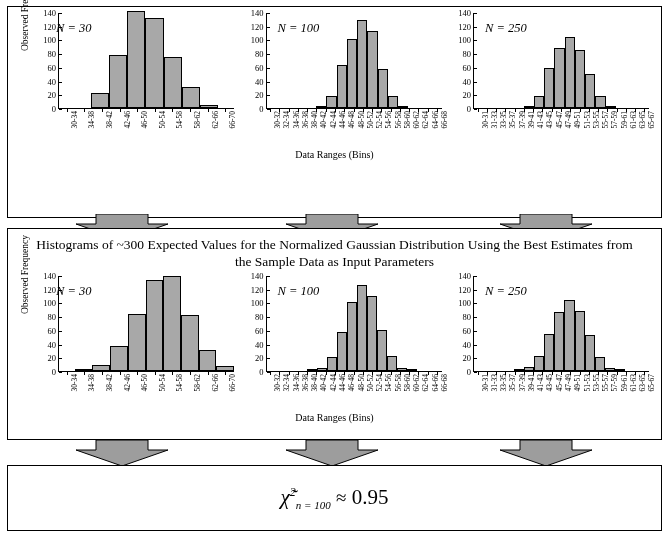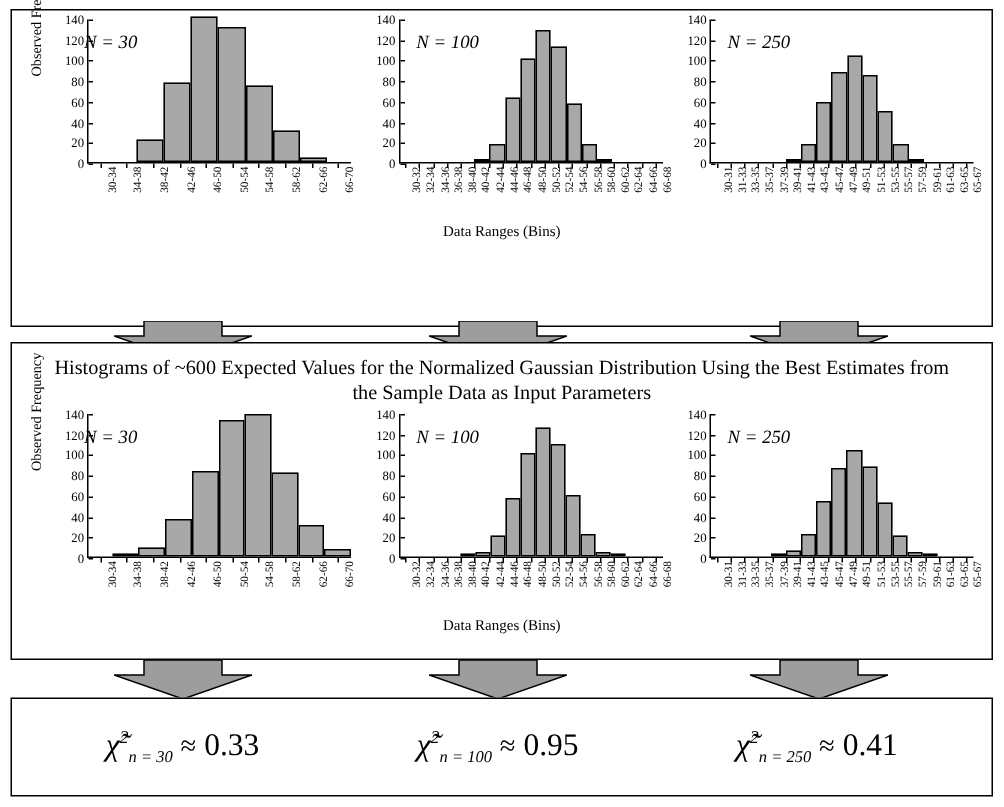--- a/index.html
+++ b/index.html
@@ -363,21 +363,21 @@
         <polygon points="20,0 72,0 72,10 92,10 46,26 0,10 20,10" fill="#9d9d9d" stroke="#000" stroke-width="1"></polygon>
       </svg>
   </div>
   <div class="arrow" style="left:500px;top:214px;">
     <svg width="92" height="26" viewBox="0 0 92 26">
         <polygon points="20,0 72,0 72,10 92,10 46,26 0,10 20,10" fill="#9d9d9d" stroke="#000" stroke-width="1"></polygon>
       </svg>
   </div>
 
   <div class="panel" id="panel-mid">
-    <div class="panel-title">Histograms of ~600 Expected Values for the Normalized Gaussian Distribution Using the Best Estimates from the Sample Data as Input Parameters</div>
+    <div class="panel-title">Histograms of ~300 Expected Values for the Normalized Gaussian Distribution Using the Best Estimates from the Sample Data as Input Parameters</div>
     <div class="charts-row">
       <div class="chart-wrap first">
         <div class="ylabel">Observed Frequency</div>
         <div class="ntag"><span>N = 30</span></div>
         <div class="plot">
             <div class="ytick" style="top: 96px;">0</div>
             <div class="ytick" style="top: 82.2857px;">20</div>
             <div class="ytick" style="top: 68.5714px;">40</div>
             <div class="ytick" style="top: 54.8571px;">60</div>
             <div class="ytick" style="top: 41.1429px;">80</div>
@@ -583,19 +583,17 @@
       </svg>
   </div>
   <div class="arrow" style="left:500px;top:440px;">
     <svg width="92" height="26" viewBox="0 0 92 26">
         <polygon points="20,0 72,0 72,10 92,10 46,26 0,10 20,10" fill="#9d9d9d" stroke="#000" stroke-width="1"></polygon>
       </svg>
   </div>
 
   <div class="panel" id="panel-bot">
     <div class="chi-row">
-        <div class="chi"><span class="sym">χ̃<sup style="font-size:12px">2</sup><sub>n = 30</sub></span> <span class="approx">≈</span> 0.33</div>
         <div class="chi"><span class="sym">χ̃<sup style="font-size:12px">2</sup><sub>n = 100</sub></span> <span class="approx">≈</span> 0.95</div>
-        <div class="chi"><span class="sym">χ̃<sup style="font-size:12px">2</sup><sub>n = 250</sub></span> <span class="approx">≈</span> 0.41</div>
       </div>
   </div>
 
 </div>
 
 </body></html>

